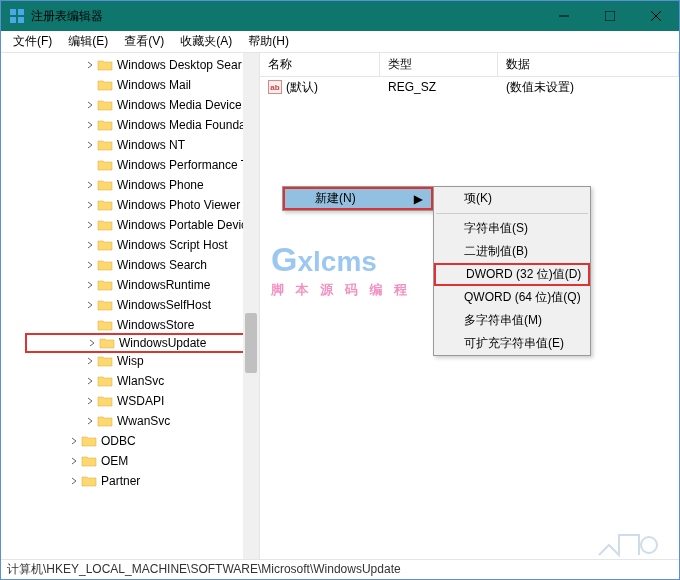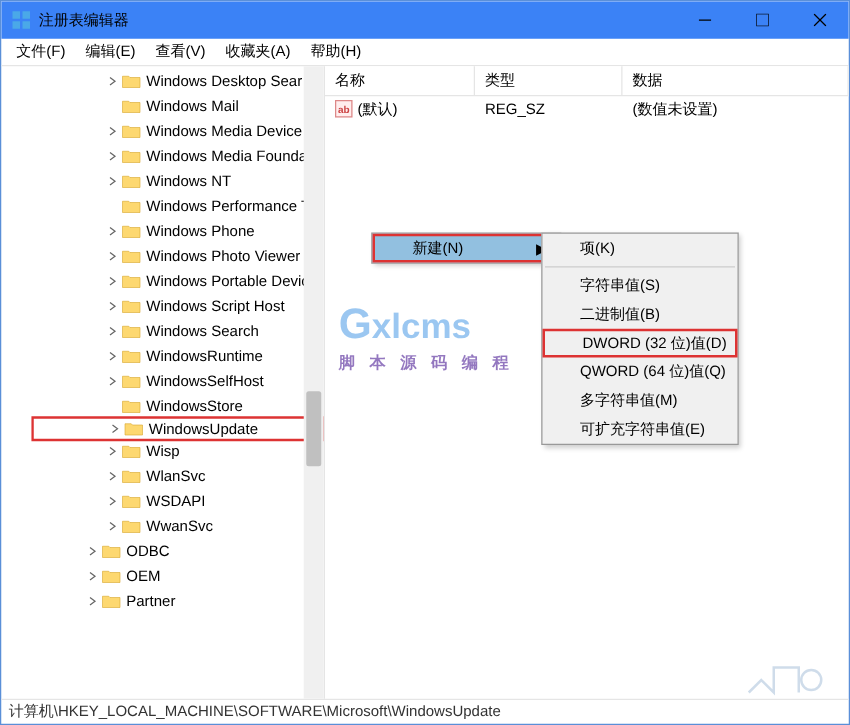--- a/index.html
+++ b/index.html
@@ -1,18 +1,18 @@
 <!DOCTYPE html>
 <html><head>
 <meta charset="utf-8">
 <style>
 * { box-sizing: border-box; margin: 0; padding: 0; font-family: "Microsoft YaHei", "Segoe UI", sans-serif; }
 body { background: #fff; width: 680px; height: 580px; overflow: hidden; position: relative; border: 1px solid #5a8fd8; }
 
-.title-bar { height: 30px; display: flex; align-items: center; background: #3b82f6; padding-left: 8px; }
+.title-bar { height: 30px; display: flex; align-items: center; background: #0f766e; padding-left: 8px; }
 .title-bar .icon { width: 16px; height: 16px; margin-right: 6px; }
 .title-bar .title { font-size: 12px; color: #000; flex: 1; }
 .window-controls { display: flex; }
 .window-controls .ctrl { width: 46px; height: 30px; display: flex; align-items: center; justify-content: center; }
 .window-controls svg { width: 10px; height: 10px; }
 
 .menu-bar { height: 22px; display: flex; align-items: center; padding-left: 4px; border-bottom: 1px solid #e5e5e5; }
 .menu-bar .menu-item { font-size: 12px; color: #000; padding: 0 8px; }
 
 .main-area { display: flex; height: calc(100% - 30px - 22px - 20px); margin-left: 24px; }
@@ -39,31 +39,31 @@
 .list-row { display: flex; align-items: center; height: 20px; font-size: 12px; }
 .list-row .cell { padding-left: 8px; }
 .cell-name { width: 120px; display: flex; align-items: center; }
 .cell-type { width: 118px; }
 .cell-data { flex: 1; }
 .value-icon { width: 14px; height: 14px; margin-right: 4px; border: 1px solid #d88; background: #fee; display: flex; align-items: center; justify-content: center; font-size: 8px; color: #c44; font-weight: bold; }
 
 .status-bar { height: 20px; border-top: 1px solid #e5e5e5; display: flex; align-items: center; padding-left: 6px; font-size: 12px; color: #333; overflow: hidden; white-space: nowrap; }
 
 .context-menu { position: absolute; background: #f0f0f0; border: 1px solid #999; font-size: 12px; box-shadow: 2px 2px 4px rgba(0,0,0,0.2); }
-.context-menu.m1 { left: 281px; top: 185px; width: 152px; margin-left: 15px; }
+.context-menu.m1 { left: 281px; top: 185px; width: 152px; }
 .context-menu.m2 { left: 432px; top: 185px; width: 158px; }
 .context-menu .item { height: 23px; display: flex; align-items: center; padding-left: 30px; position: relative; }
 .context-menu .item.selected { background: #92c0e0; }
 .context-menu .item .arrow { position: absolute; right: 8px; }
 .context-menu .sep { height: 1px; background: #ccc; margin: 3px 2px; }
 
 .highlight-red-menu { border: 2px solid #d33; }
 
 .watermark { position: absolute; left: 270px; top: 239px; font-size: 28px; font-weight: bold; color: #5aa3e8; opacity: 0.6; pointer-events: none; }
-.watermark .sub { font-size: 13px; color: #4c1d95; letter-spacing: 4px; display: block; margin-top: 2px; }
+.watermark .sub { font-size: 13px; color: #ec4899; letter-spacing: 4px; display: block; margin-top: 2px; }
 .watermark .gx { font-size: 34px; }
 
 .watermark-br { position: absolute; right: 10px; bottom: 10px; opacity: 0.4; pointer-events: none; }
 
 .folder-svg { fill: #fdd870; stroke: #d8a830; stroke-width: 0.5; }
 .vscroll { position: absolute; right: 0; top: 0; width: 16px; height: 100%; background: #f0f0f0; }
 .vscroll .thumb { position: absolute; left: 2px; width: 12px; background: #c0c0c0; border-radius: 2px; }
 </style>
 </head>
 <body>

